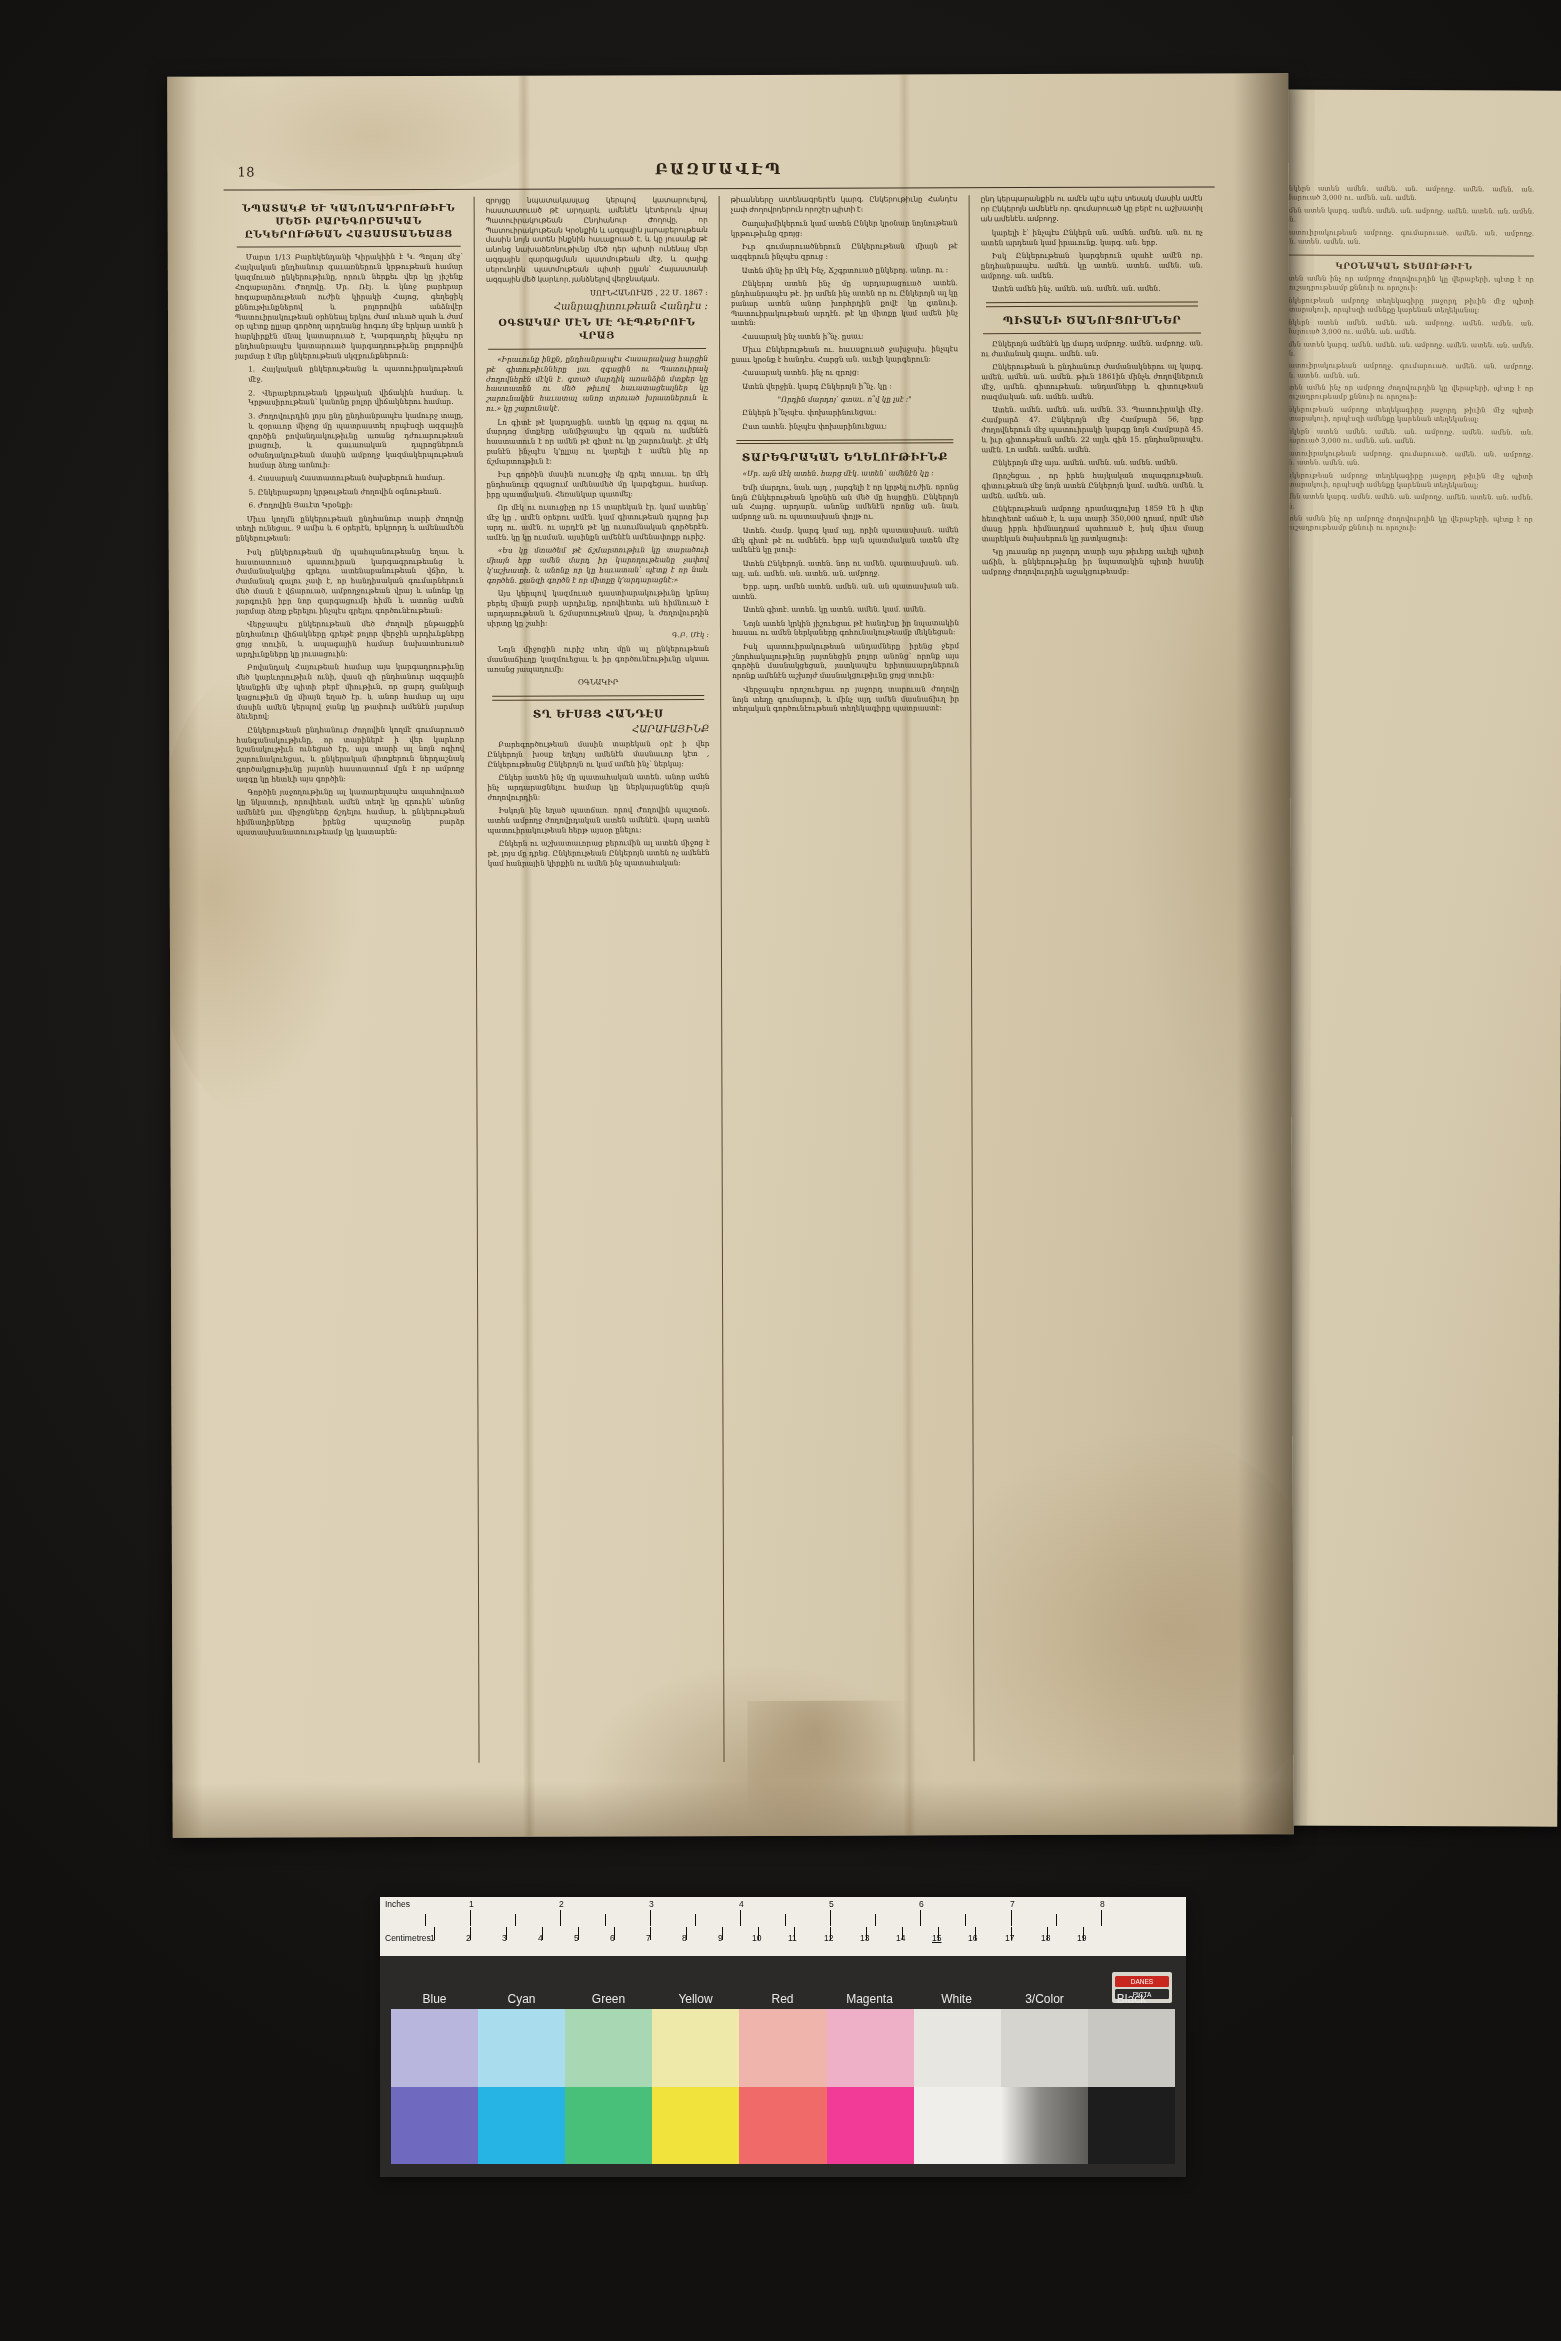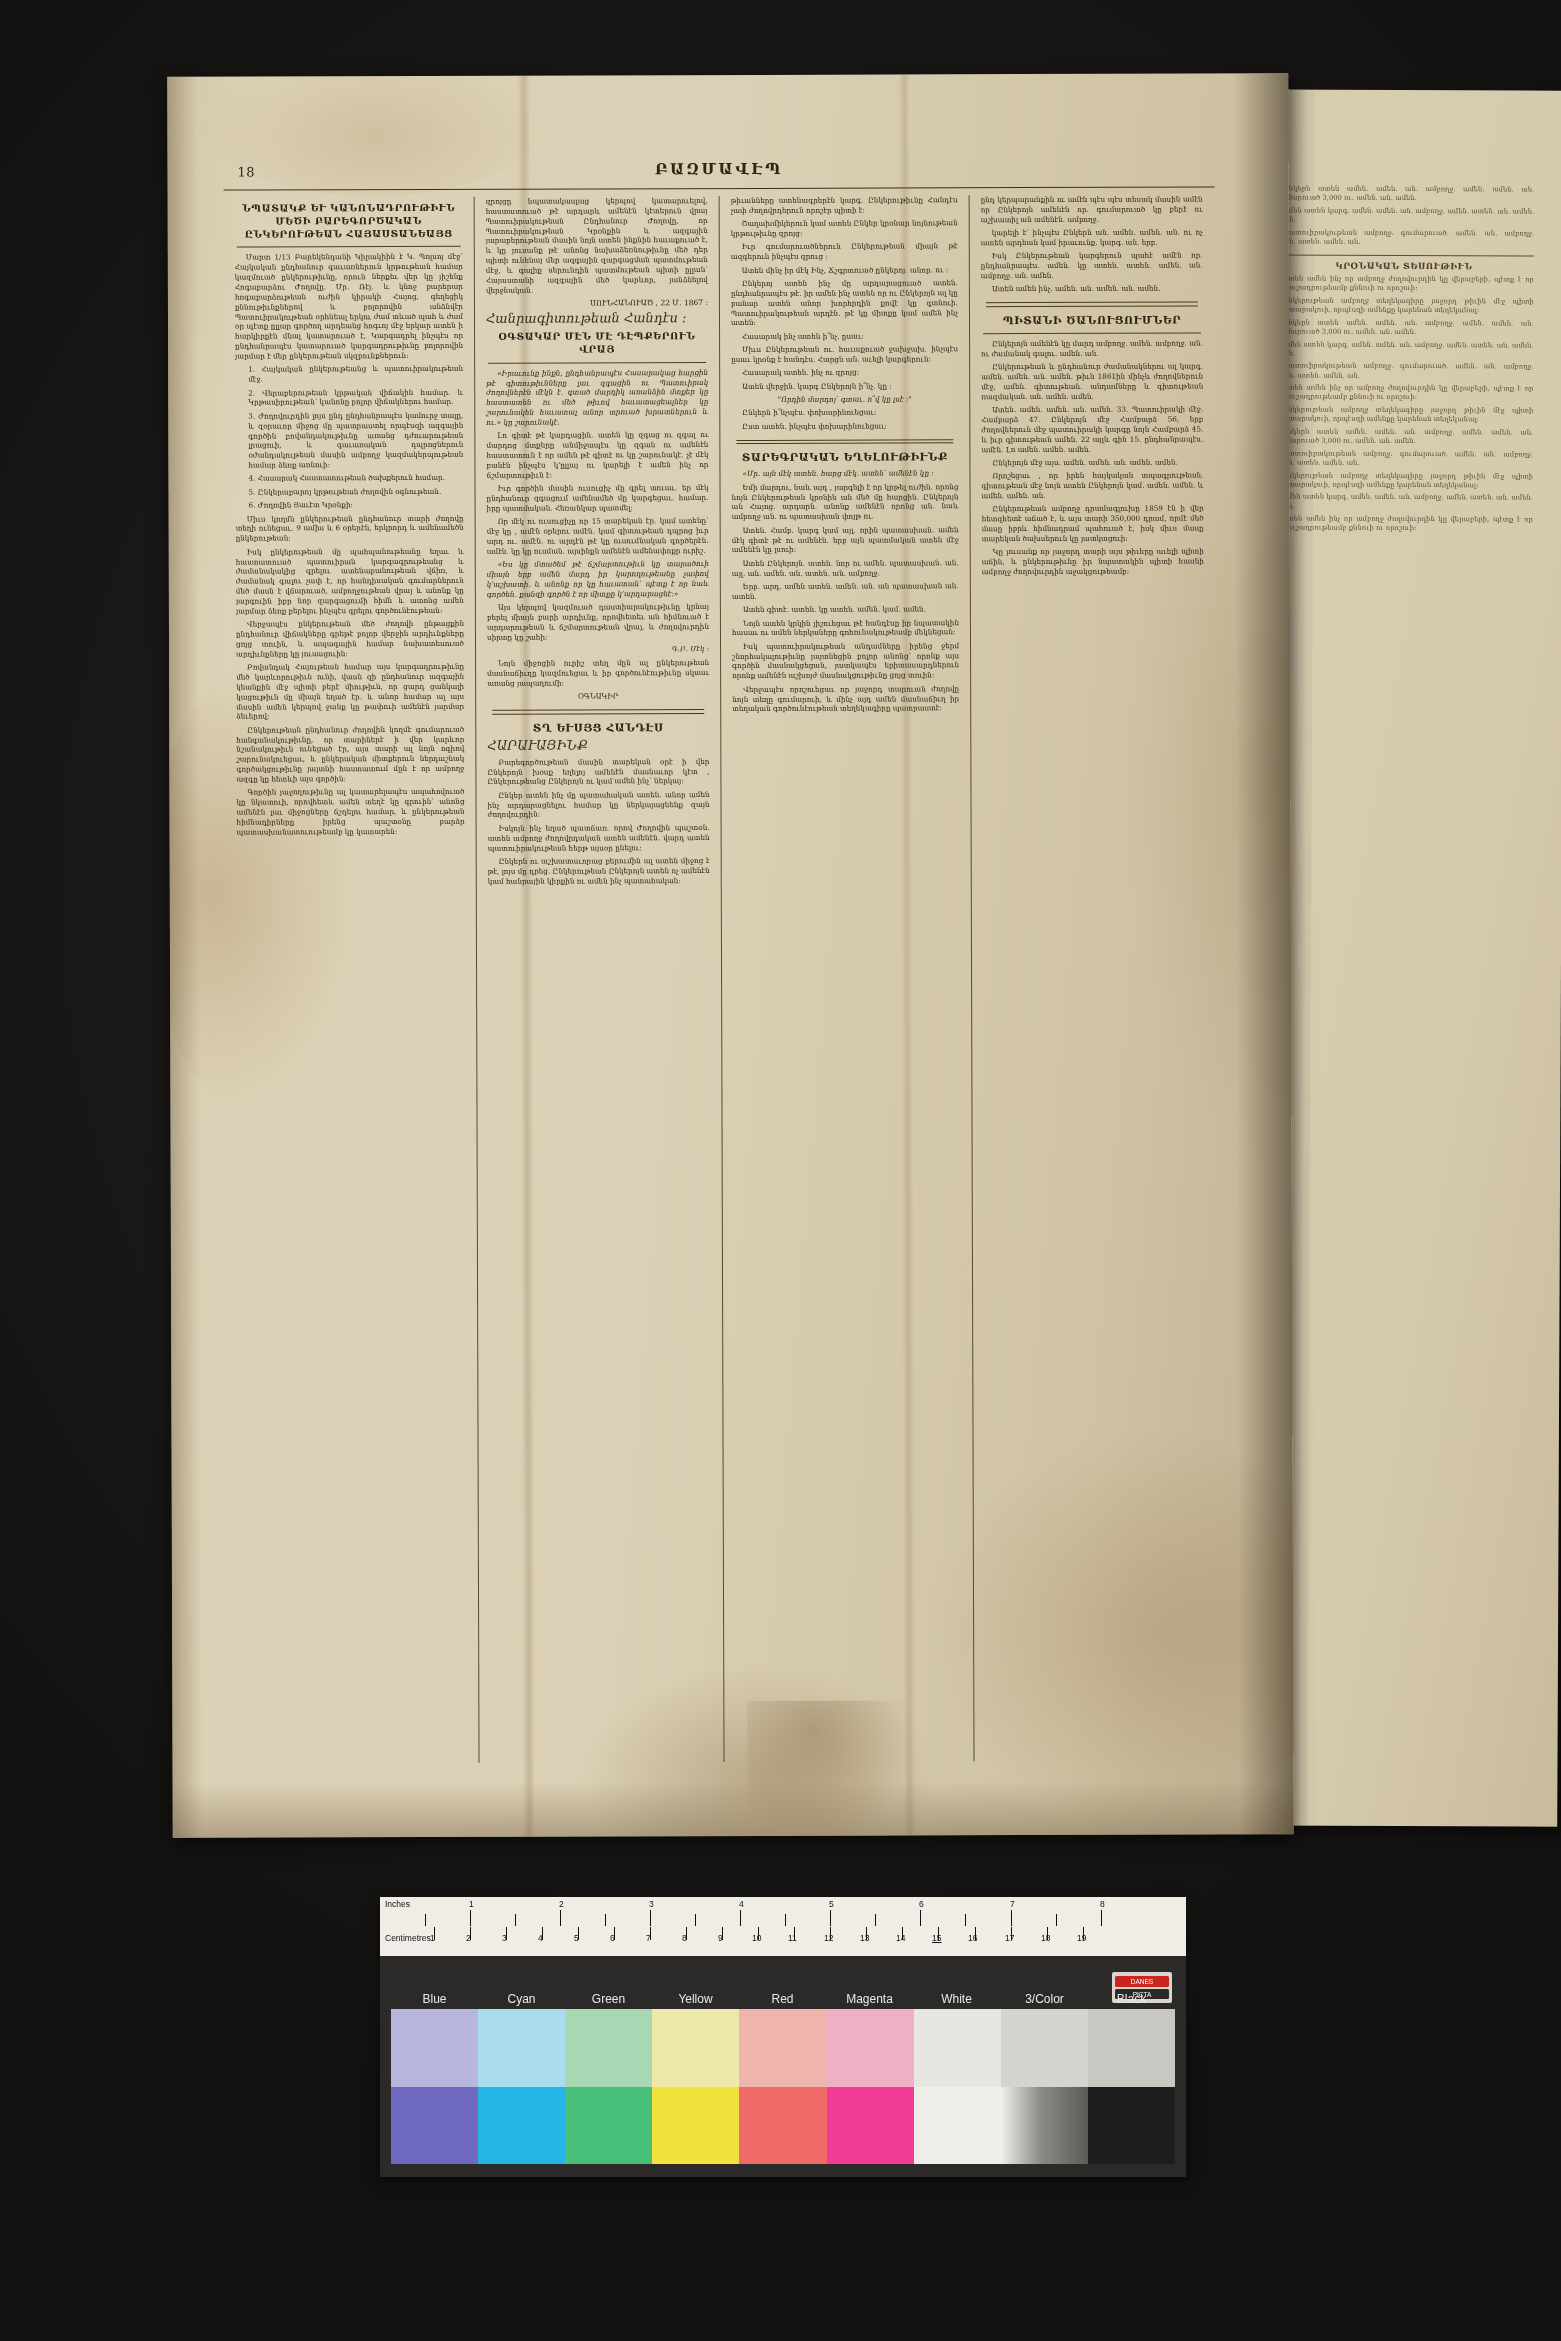--- a/index.html
+++ b/index.html
@@ -167,38 +167,38 @@
     text-align: center;
     font-size: 9.5px;
     font-weight: bold;
     letter-spacing: 0.6px;
     line-height: 1.35;
     margin: 5px 0 5px 0;
     color: #2c2216;
   }
   .sect-title.big { font-size: 10.5px; }
   .sect-sub {
-    text-align: left;
-    font-size: 13px;
+    text-align: right;
+    font-size: 10px;
     font-style: italic;
     margin: -2px 0 5px 0;
     color: #382c1d;
   }
 
   p.body {
     margin: 0 0 3.5px 0;
     font-size: 7.2px;
     line-height: 1.37;
     text-align: justify;
     text-justify: inter-word;
     hyphens: auto;
     color: #2b2217;
     text-indent: 11px;
   }
-  p.body.noind { text-indent: 0; }
+  p.body.noind { text-indent: 0; font-family: Liberation Serif, serif; }
   p.body.center { text-align: center; text-indent: 0; }
   p.body.item { text-indent: 0; padding-left: 13px; }
   p.sig { text-align: right; font-size: 7px; margin: 2px 0 5px 0; font-style: italic; }
   p.dateline { text-align: right; font-size: 7.5px; margin: 3px 0 5px 0; }
 
   .quote { font-style: italic; }
 
   
   .rp-text {
     position: absolute;

